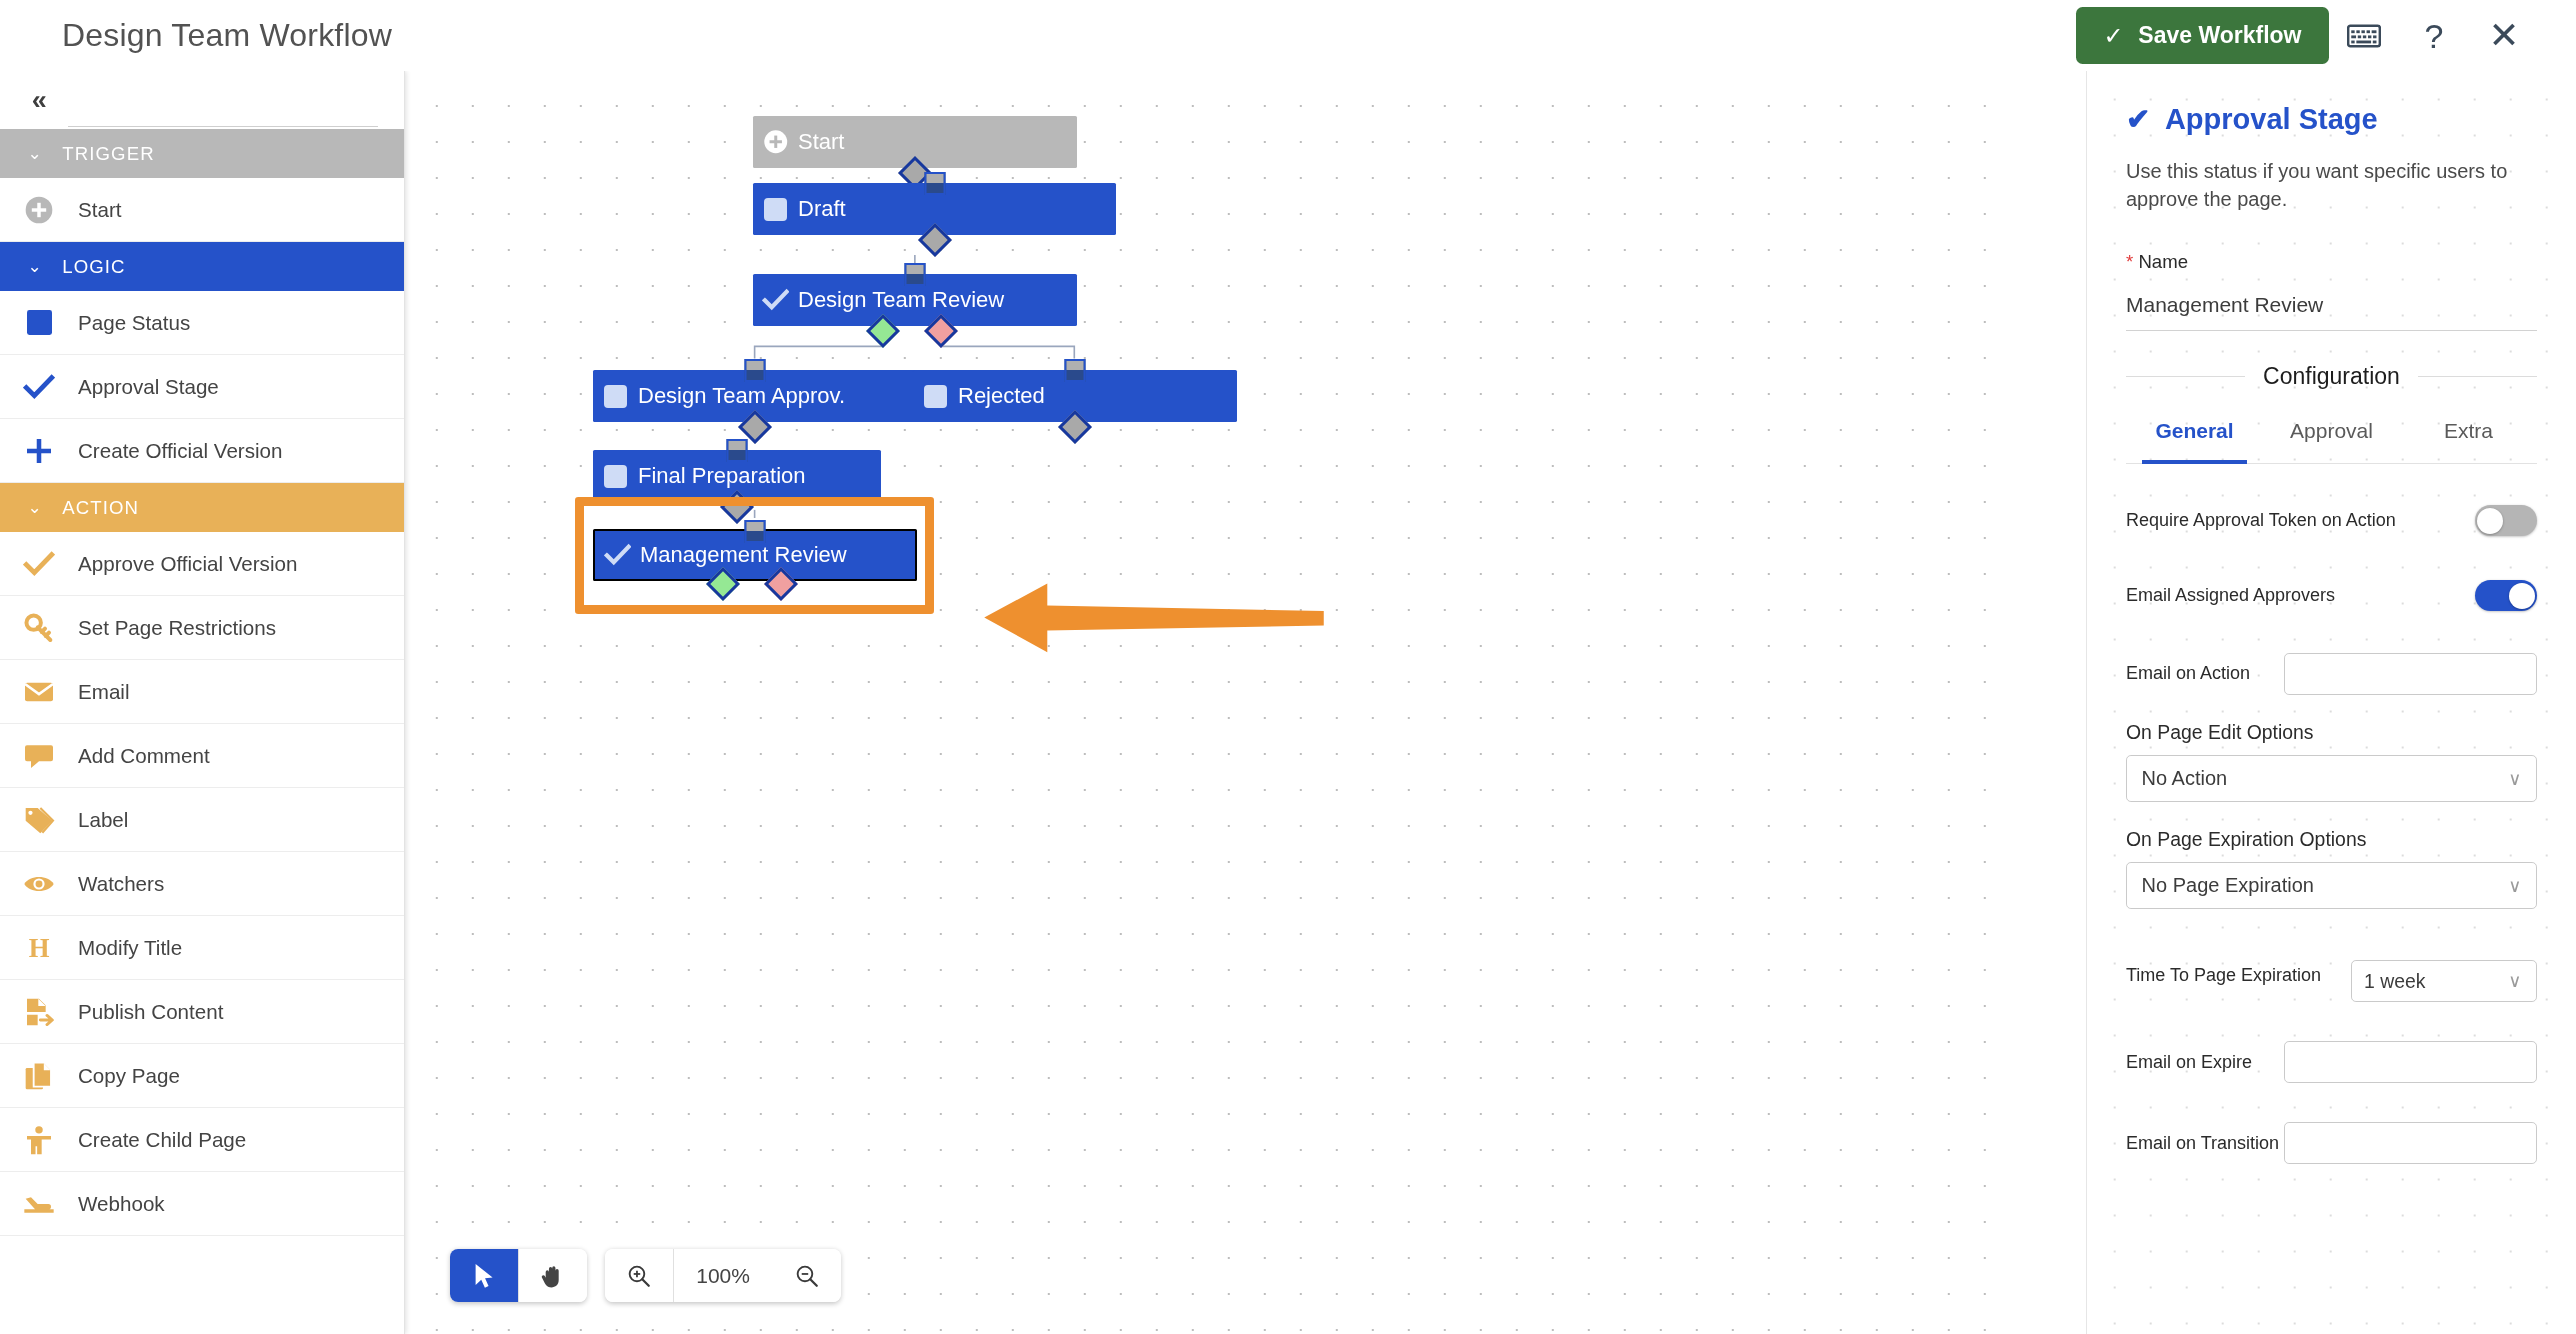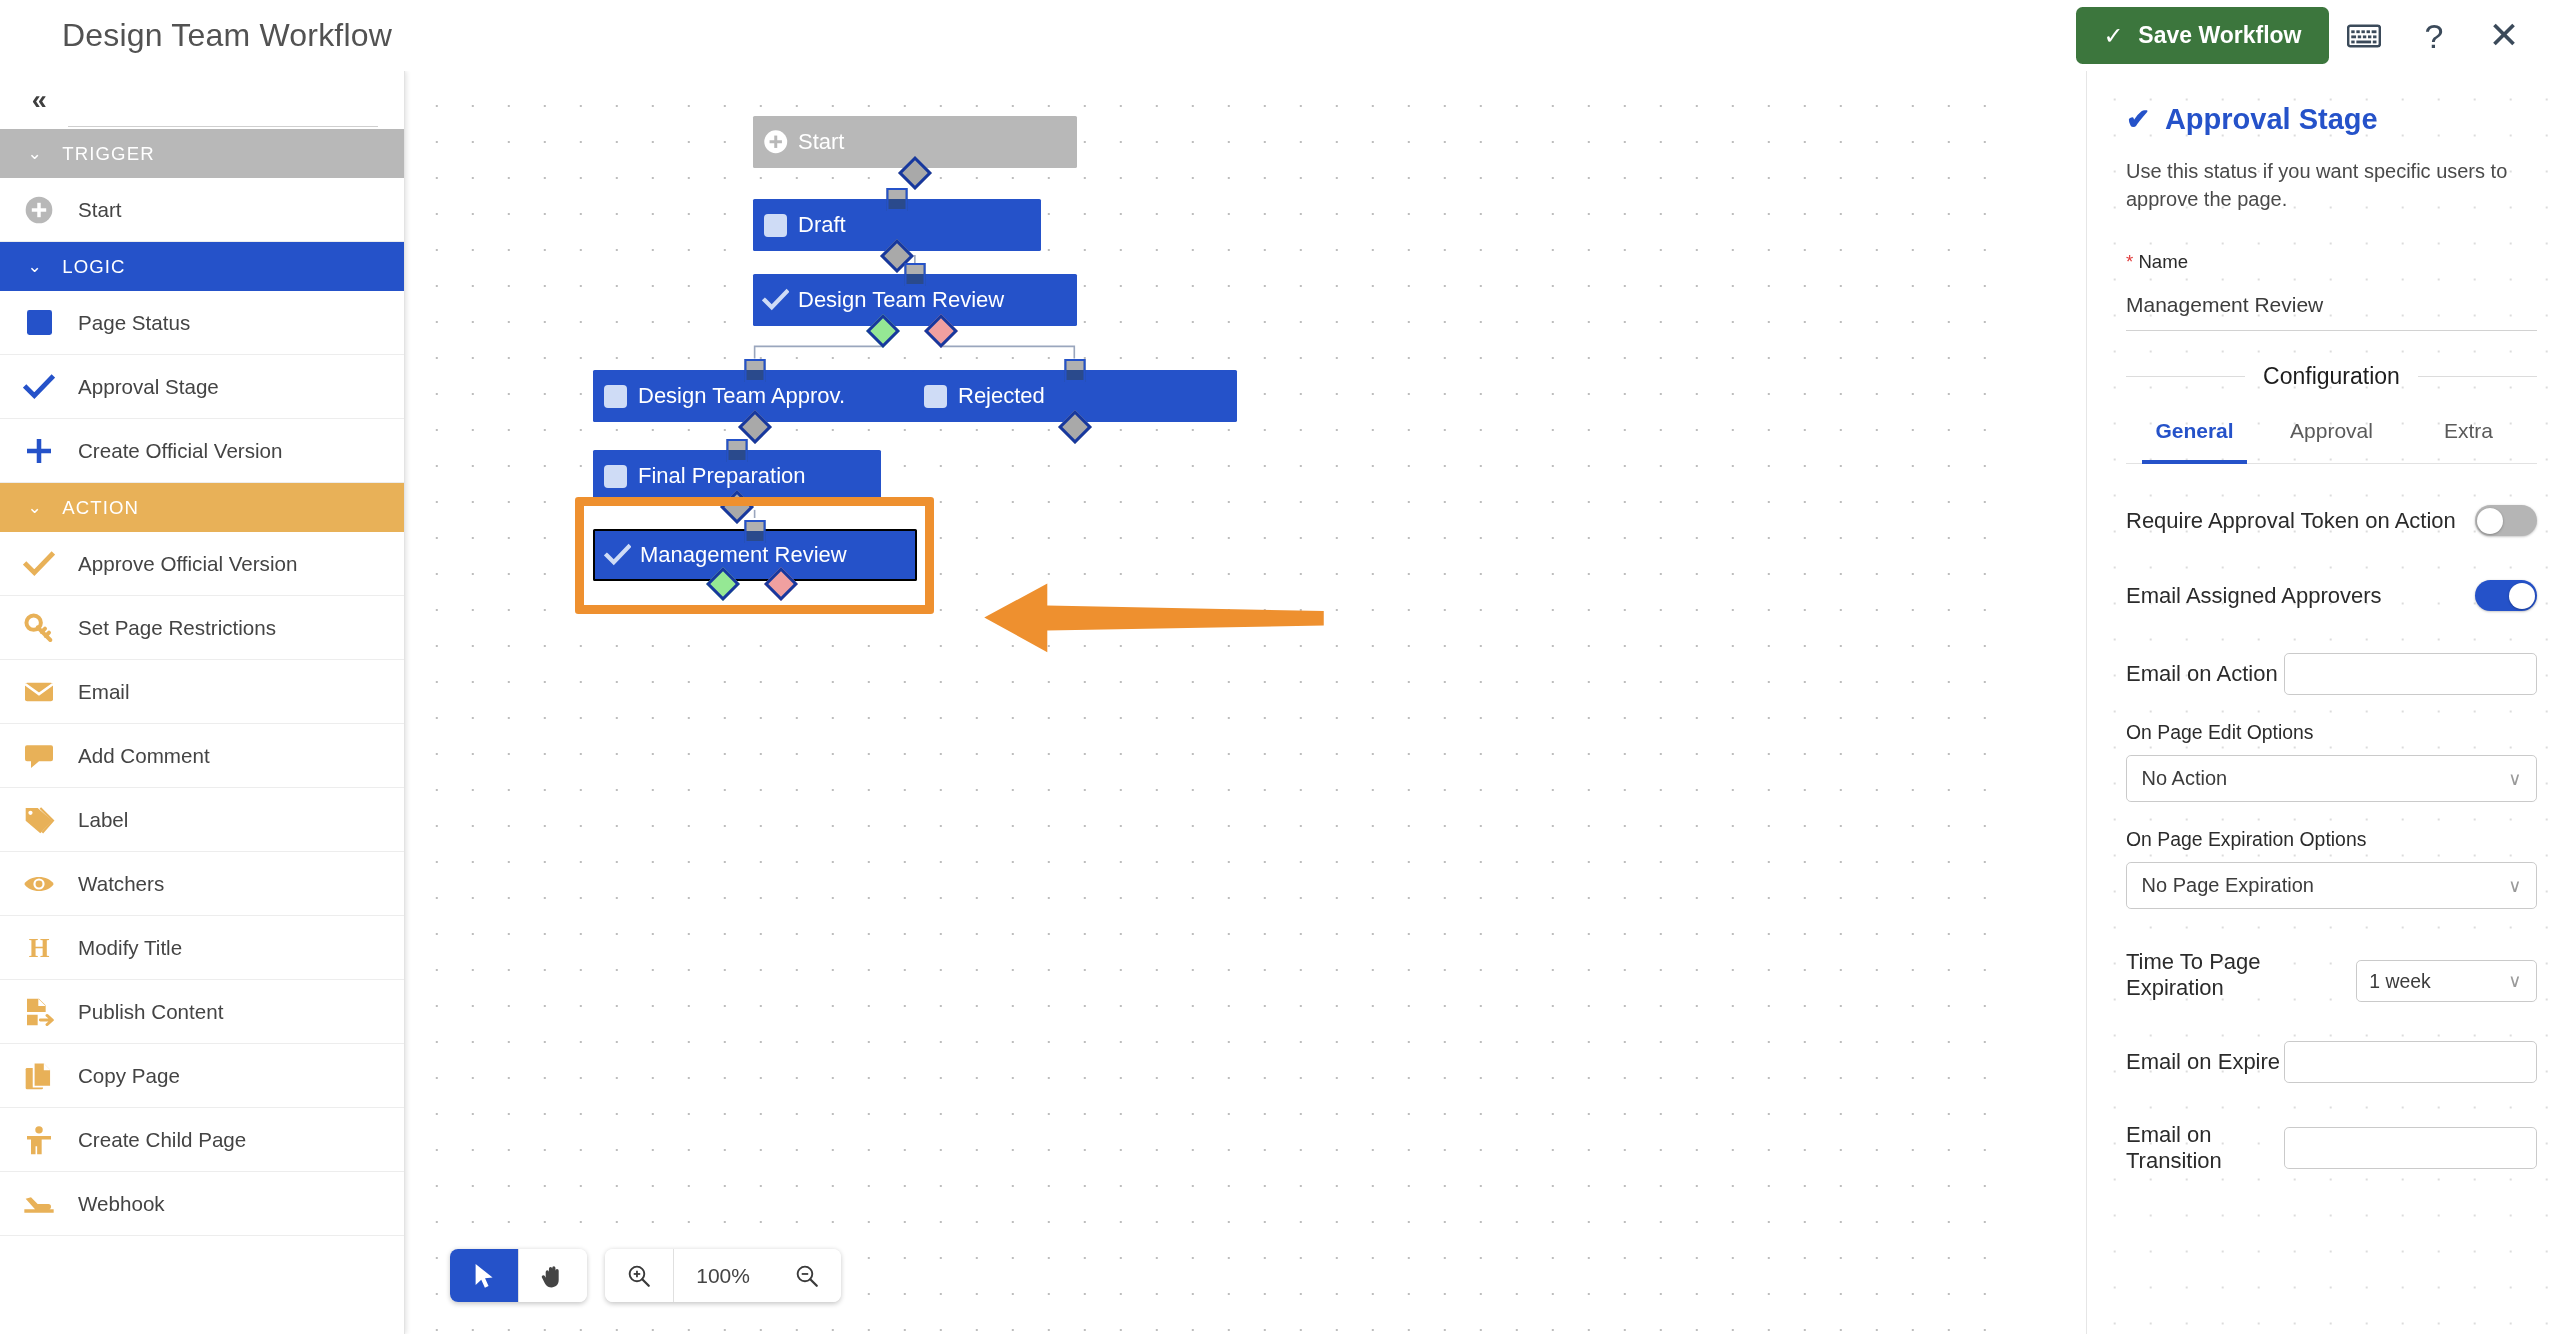--- a/index.html
+++ b/index.html
@@ -165,21 +165,21 @@
   .tab {
     flex: 1; text-align: center; padding-bottom: 20px; font-size: 21px;
     color: #5a5a5a; cursor: pointer; position: relative;
   }
   .tab.active { color: #2552c9; font-weight: 700; }
   .tab.active::after {
     content: ""; position: absolute; left: 12%; right: 12%; bottom: -1.6px;
     height: 4px; background: #2552c9;
   }
   .field-row { display: flex; align-items: center; min-height: 36px; margin-top: 39px; }
-  .field-label { font-size: 22px; color: #2b2b2b; }
+  .field-label { font-size: 18px; color: #2b2b2b; }
   .field-row .grow { margin-left: auto; }
   .toggle { width: 62px; height: 31px; border-radius: 15.4px; position: relative; cursor: pointer;
             box-shadow: 0 0.8px 2.4px rgba(0,0,0,.25); }
   .toggle.off { background: #b5b5b5; }
   .toggle.on  { background: #2552c9; }
   .toggle .knob { position: absolute; top: 2.4px; width: 26px; height: 26px; border-radius: 50%;
                   background: #fff; box-shadow: 0 0.8px 2.4px rgba(0,0,0,.3); }
   .toggle.off .knob { left: 2.4px; }
   .toggle.on  .knob { right: 2.4px; }
   .text-input {
@@ -404,21 +404,21 @@
           <svg width="27.5" height="27.5" viewBox="0 0 24 24">
             <circle cx="12" cy="12" r="10" fill="#ffffff"></circle>
             <rect x="10.7" y="6.6" width="2.6" height="10.8" fill="#b8b8b8"></rect>
             <rect x="6.6" y="10.7" width="10.8" height="2.6" fill="#b8b8b8"></rect>
           </svg>
         </span>
         <span class="n-lbl">Start</span>
         <span class="anchor-top grey"></span>
         <span class="diamond d-grey" style="left:50%;margin-left:-12px"></span>
       </div>
-      <div class="node node-blue" style="left: 348px; top: 128px; width: 288px;">
+      <div class="node node-blue" style="left: 348px; top: 112px; width: 363px;">
         <span class="n-ico">
           <span class="sq-light"></span>
         </span>
         <span class="n-lbl">Draft</span>
         <span class="anchor-top">
           <i></i>
         </span>
         <span class="diamond d-grey" style="left:50%;margin-left:-12px"></span>
       </div>
       <div class="node node-blue" style="left: 348px; top: 203px; width: 324px;">

